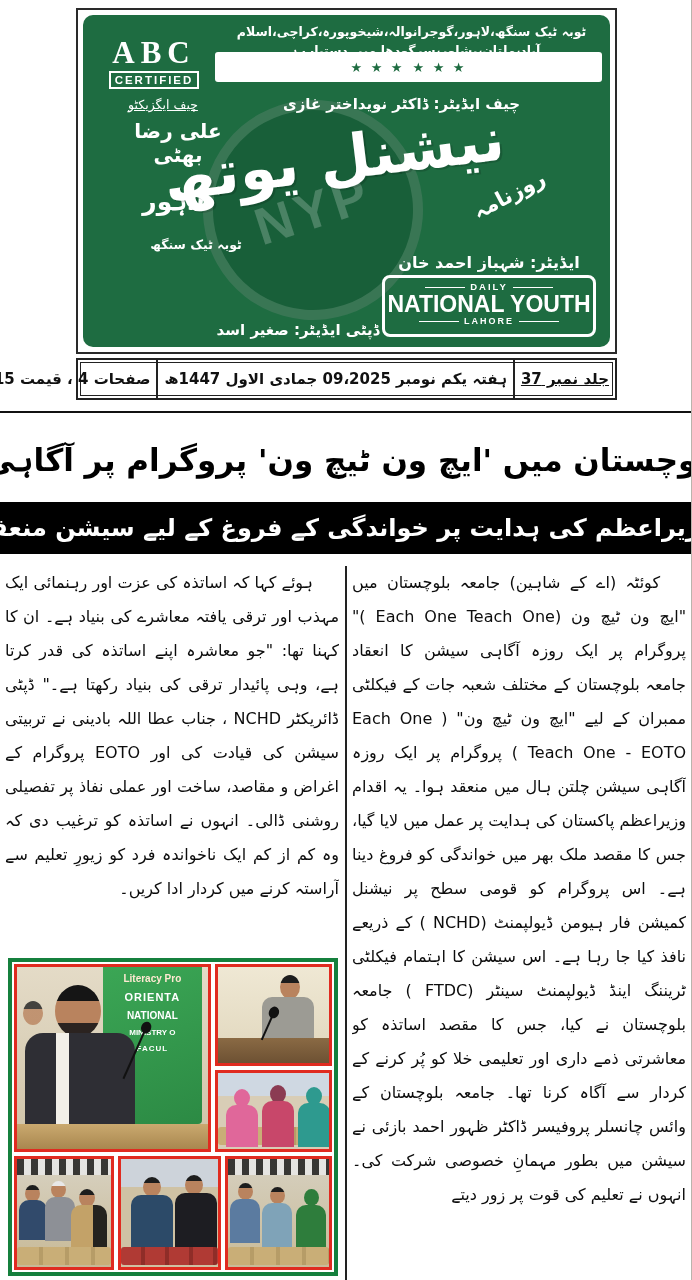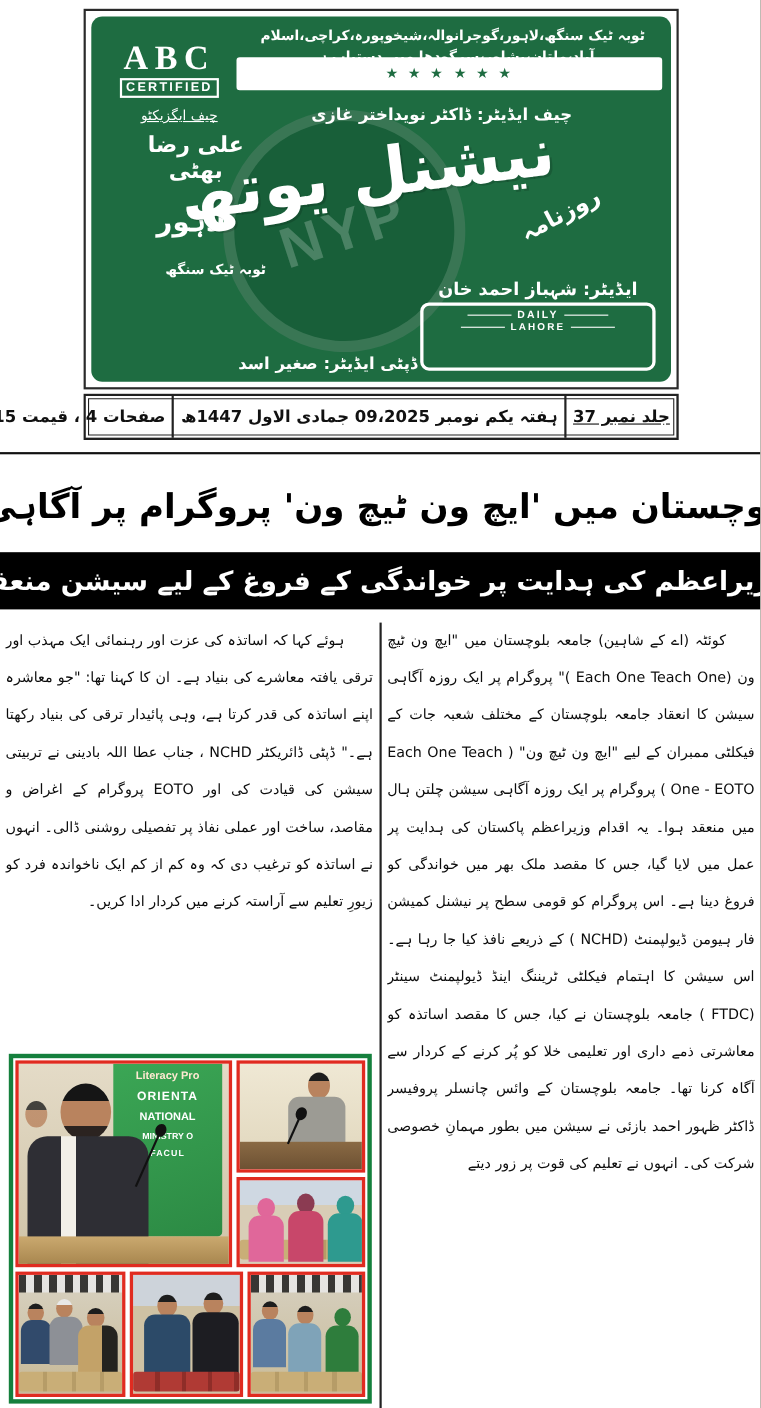--- a/index.html
+++ b/index.html
@@ -123,21 +123,21 @@
   .subheadbar {
     position:absolute; left:0; top:502px; width:692px; height:52px; background:#000;
     display:flex; align-items:center; justify-content:center;
   }
   .subheadline {
     direction:rtl; color:#fff; font-size:24px; font-weight:bold; white-space:nowrap;
   }
   
   .col-divider { position:absolute; left:345px; top:566px; width:2px; height:714px; background:#222; }
   .col { position:absolute; top:566px; direction:rtl; text-align:justify;
-         font-size:13px; line-height:34px; color:#0c0c0c; overflow:hidden; }
+         font-size:16px; line-height:34px; color:#0c0c0c; overflow:hidden; }
   .col-right { right:5px; width:334px; height:714px; }
   .col-left  { left:5px;  width:334px; height:392px; }
   .col p { text-indent:26px; }
   
   .collage {
     position:absolute; left:8px; top:958px; width:330px; height:318px;
     background:#15803d; padding:4px;
   }
   .collage-inner { position:relative; width:100%; height:100%; background:#fff; }
   .photo { position:absolute; border:3px solid #e02b20; overflow:hidden; background:#d9cfba; }
@@ -191,20 +191,21 @@
       <div class="chief-editor">چیف ایڈیٹر: ڈاکٹر نویداختر غازی</div>
       <div class="chief-exec-label">چیف ایگزیکٹو</div>
       <div class="chief-exec-name">علی رضا بھٹی</div>
       <div class="mh-city">لاہور</div>
       <div class="mh-city2">ٹوبہ ٹیک سنگھ</div>
       <div class="daily-label">روزنامہ</div>
       <div class="big-title">نیشنل یوتھ</div>
       <div class="editor-line">ایڈیٹر: شہباز احمد خان</div>
       <div class="logo-box">
         <div class="daily">DAILY</div>
+        <div class="main">NATIONAL YOUTH</div>
         <div class="lahore">LAHORE</div>
       </div>
       <div class="deputy-editor">ڈپٹی ایڈیٹر: صغیر اسد</div>
     </div>
   </div>
 
   <div class="pubinfo">
     <div class="cell c-volume">جلد نمبر 37</div>
     <div class="cell c-date">ہفتہ یکم نومبر 09،2025 جمادی الاول 1447ھ</div>
     <div class="cell c-pages">صفحات 4 ، قیمت 15 روپے</div>

